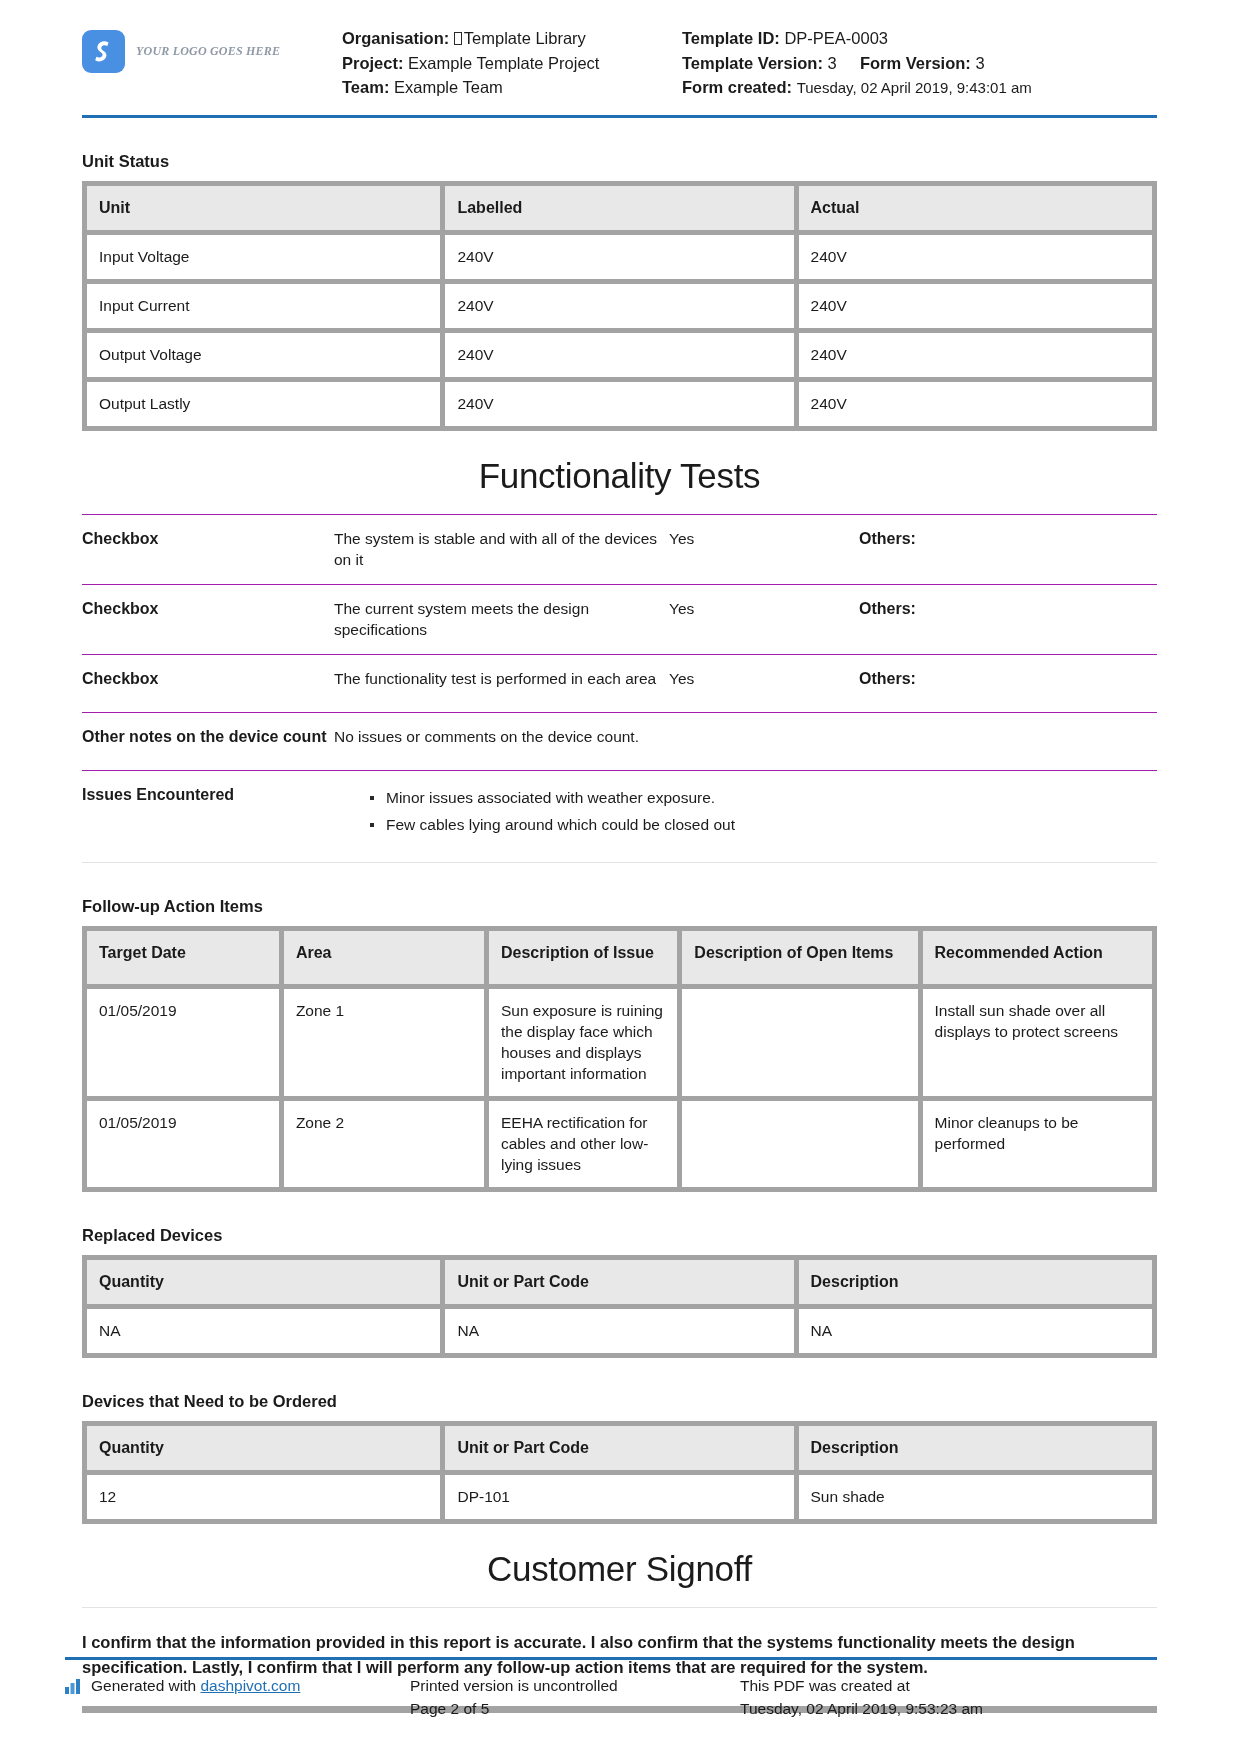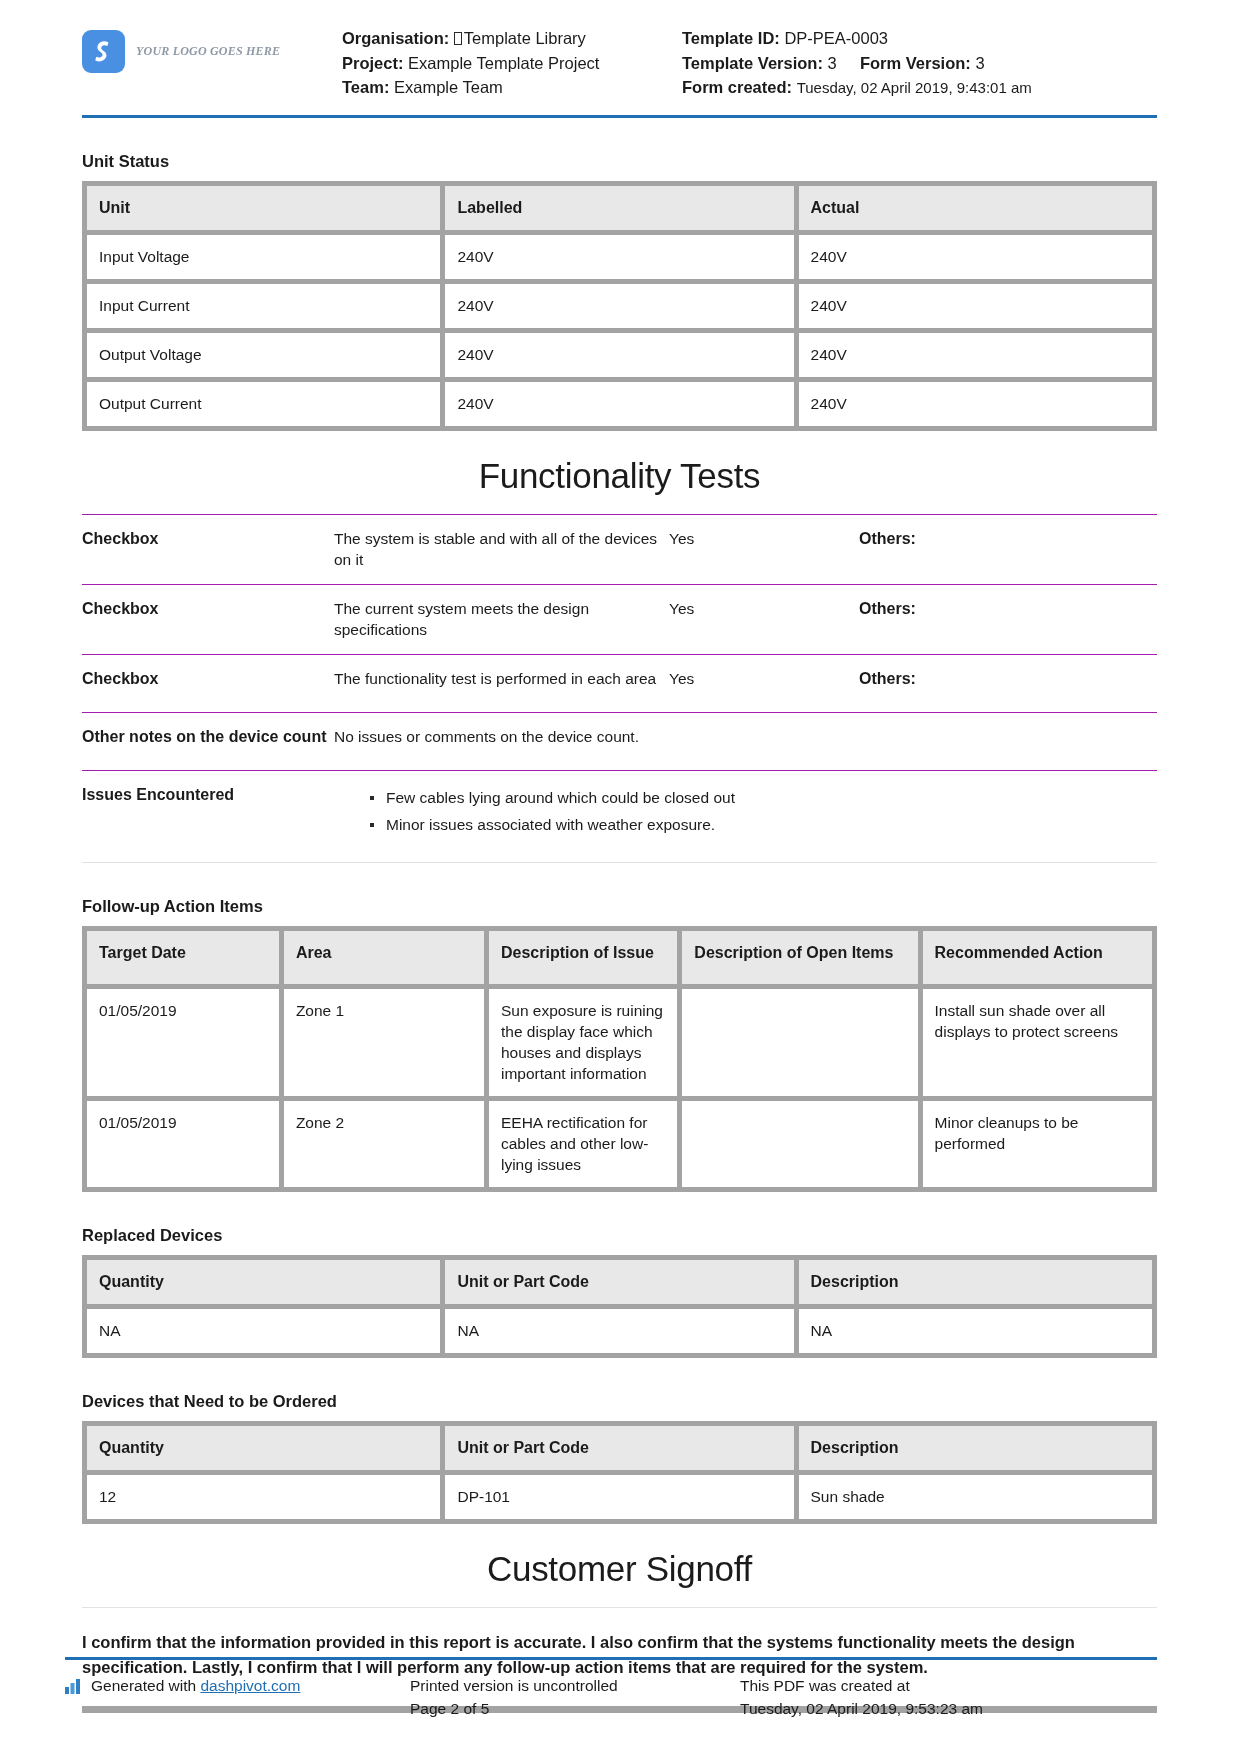--- a/index.html
+++ b/index.html
@@ -304,21 +304,21 @@
         <td>Input Current</td>
         <td>240V</td>
         <td>240V</td>
       </tr>
       <tr>
         <td>Output Voltage</td>
         <td>240V</td>
         <td>240V</td>
       </tr>
       <tr>
-        <td>Output Current</td>
+        <td>Output Lastly</td>
         <td>240V</td>
         <td>240V</td>
       </tr>
     </tbody>
   </table>
 
   <div class="big-title">Functionality Tests</div>
 
   <div class="frow">
     <div class="f-label">Checkbox</div>
@@ -340,22 +340,22 @@
   </div>
 
   <div class="frow notes-row">
     <div class="f-label">Other notes on the device count</div>
     <div class="f-notes">No issues or comments on the device count.</div>
   </div>
 
   <div class="frow issues-row">
     <div class="f-label">Issues Encountered</div>
     <ul class="issues-list">
+      <li>Minor issues associated with weather exposure.</li>
       <li>Few cables lying around which could be closed out</li>
-      <li>Minor issues associated with weather exposure.</li>
     </ul>
   </div>
   <div class="sec-div"></div>
 
   <div class="sec-label">Follow-up Action Items</div>
   <table class="grid fai-table">
     <thead>
       <tr>
         <th>Target Date</th>
         <th>Area</th>

